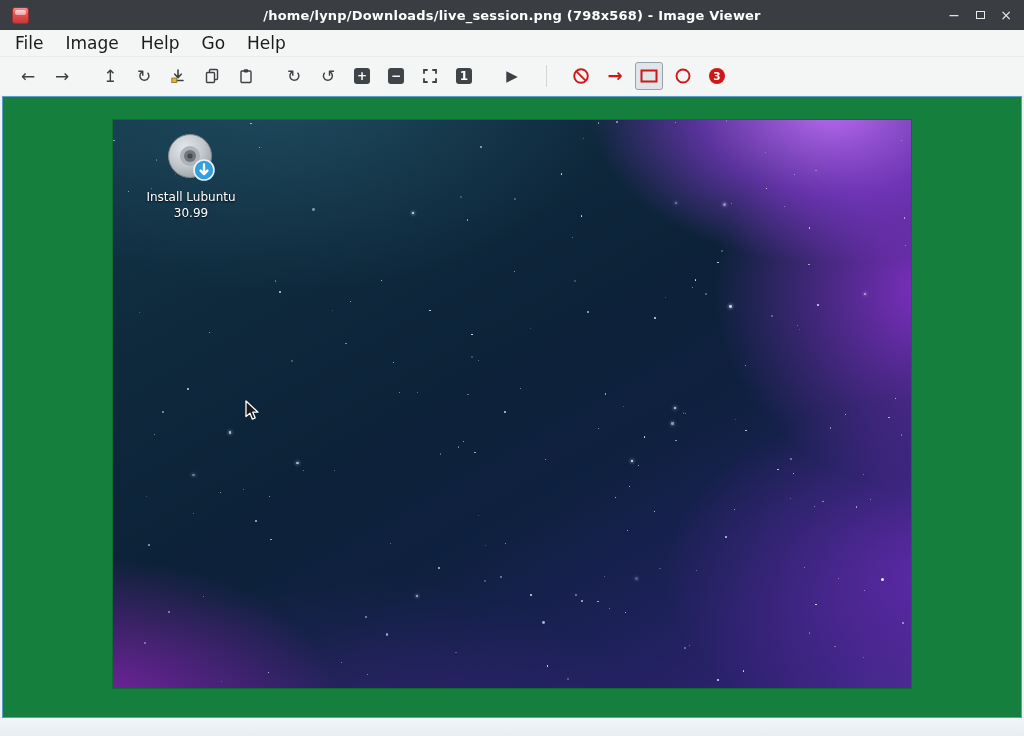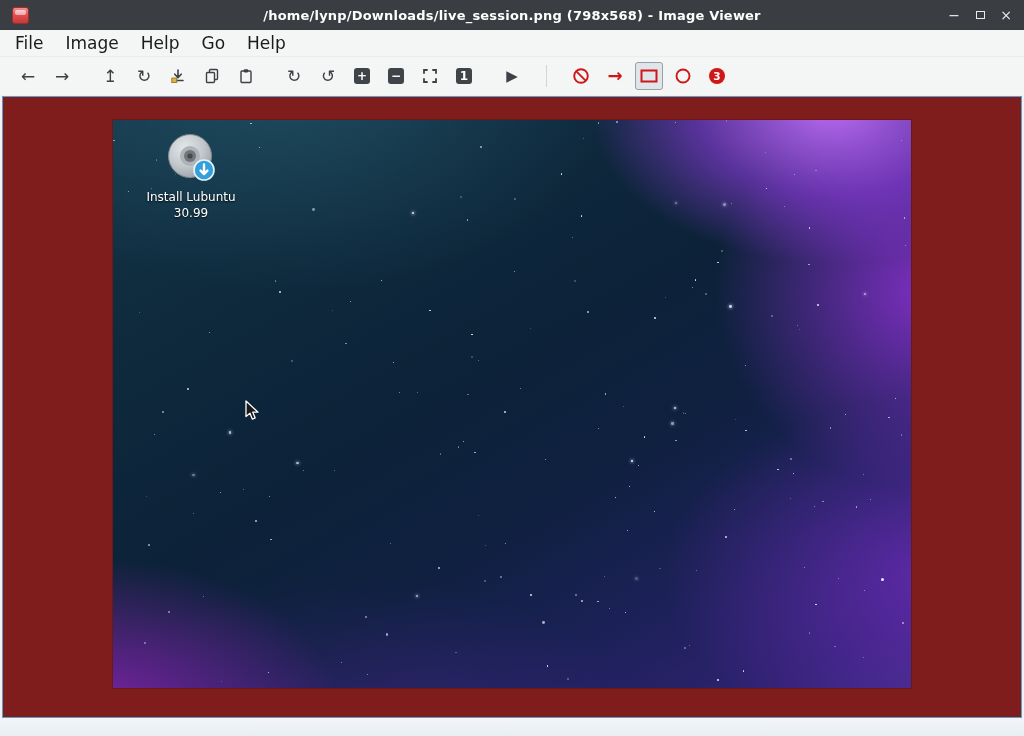--- a/index.html
+++ b/index.html
@@ -64,21 +64,21 @@
   .red-glyph { color:#cf1717; font-weight:bold; font-size:18px; }
   .circle-badge {
     width:16px; height:16px; border-radius:50%; background:#cf1717; color:#fff;
     display:flex; align-items:center; justify-content:center;
     font-size:10.5px; font-weight:bold; line-height:1;
   }
 
   
   .content {
     position:absolute; top:96px; left:2px; right:2px; bottom:18px;
-    background:#7f1d1d; border:1px solid #5e9ccc; overflow:hidden;
+    background:#15803d; border:1px solid #5e9ccc; overflow:hidden;
   }
   .bottom-strip {
     position:absolute; left:0; right:0; bottom:0; height:18px;
     background:linear-gradient(180deg,#f2f5f8,#e9eef3);
   }
 
   .wallpaper {
     position:relative; width:798px; height:568px; margin:23px auto 0;
     background-color:#0c2238;
     background-image:

